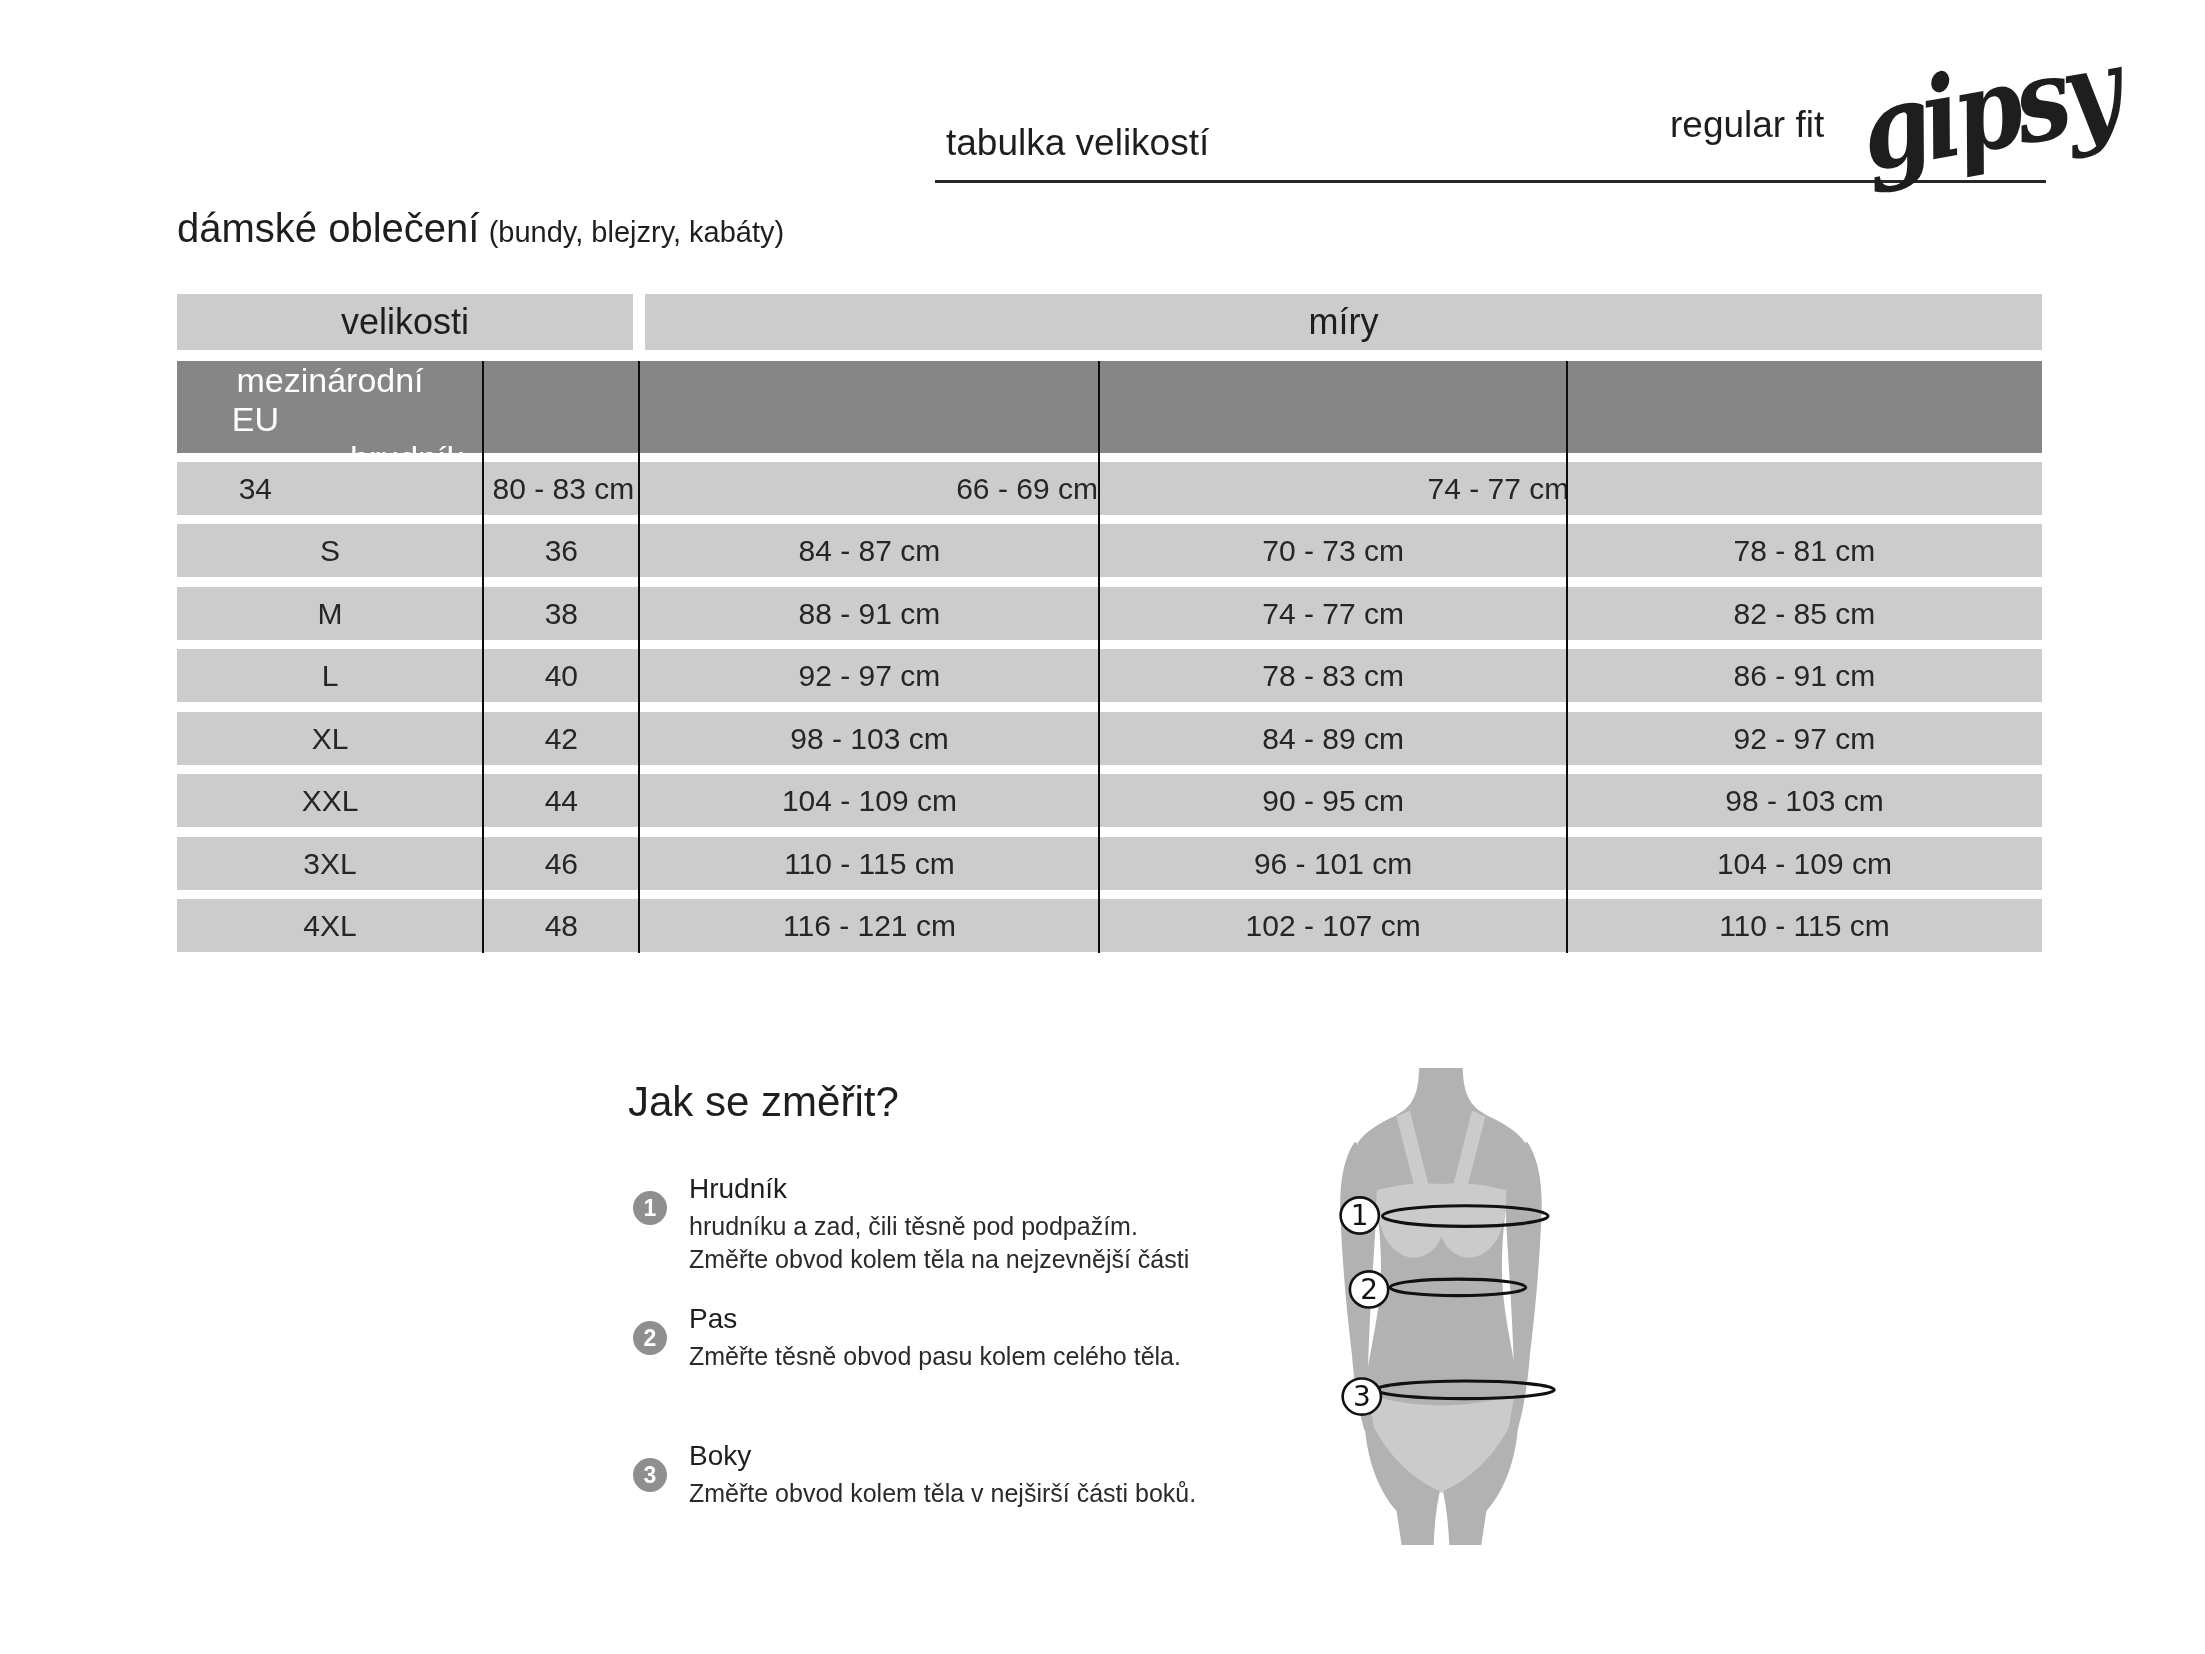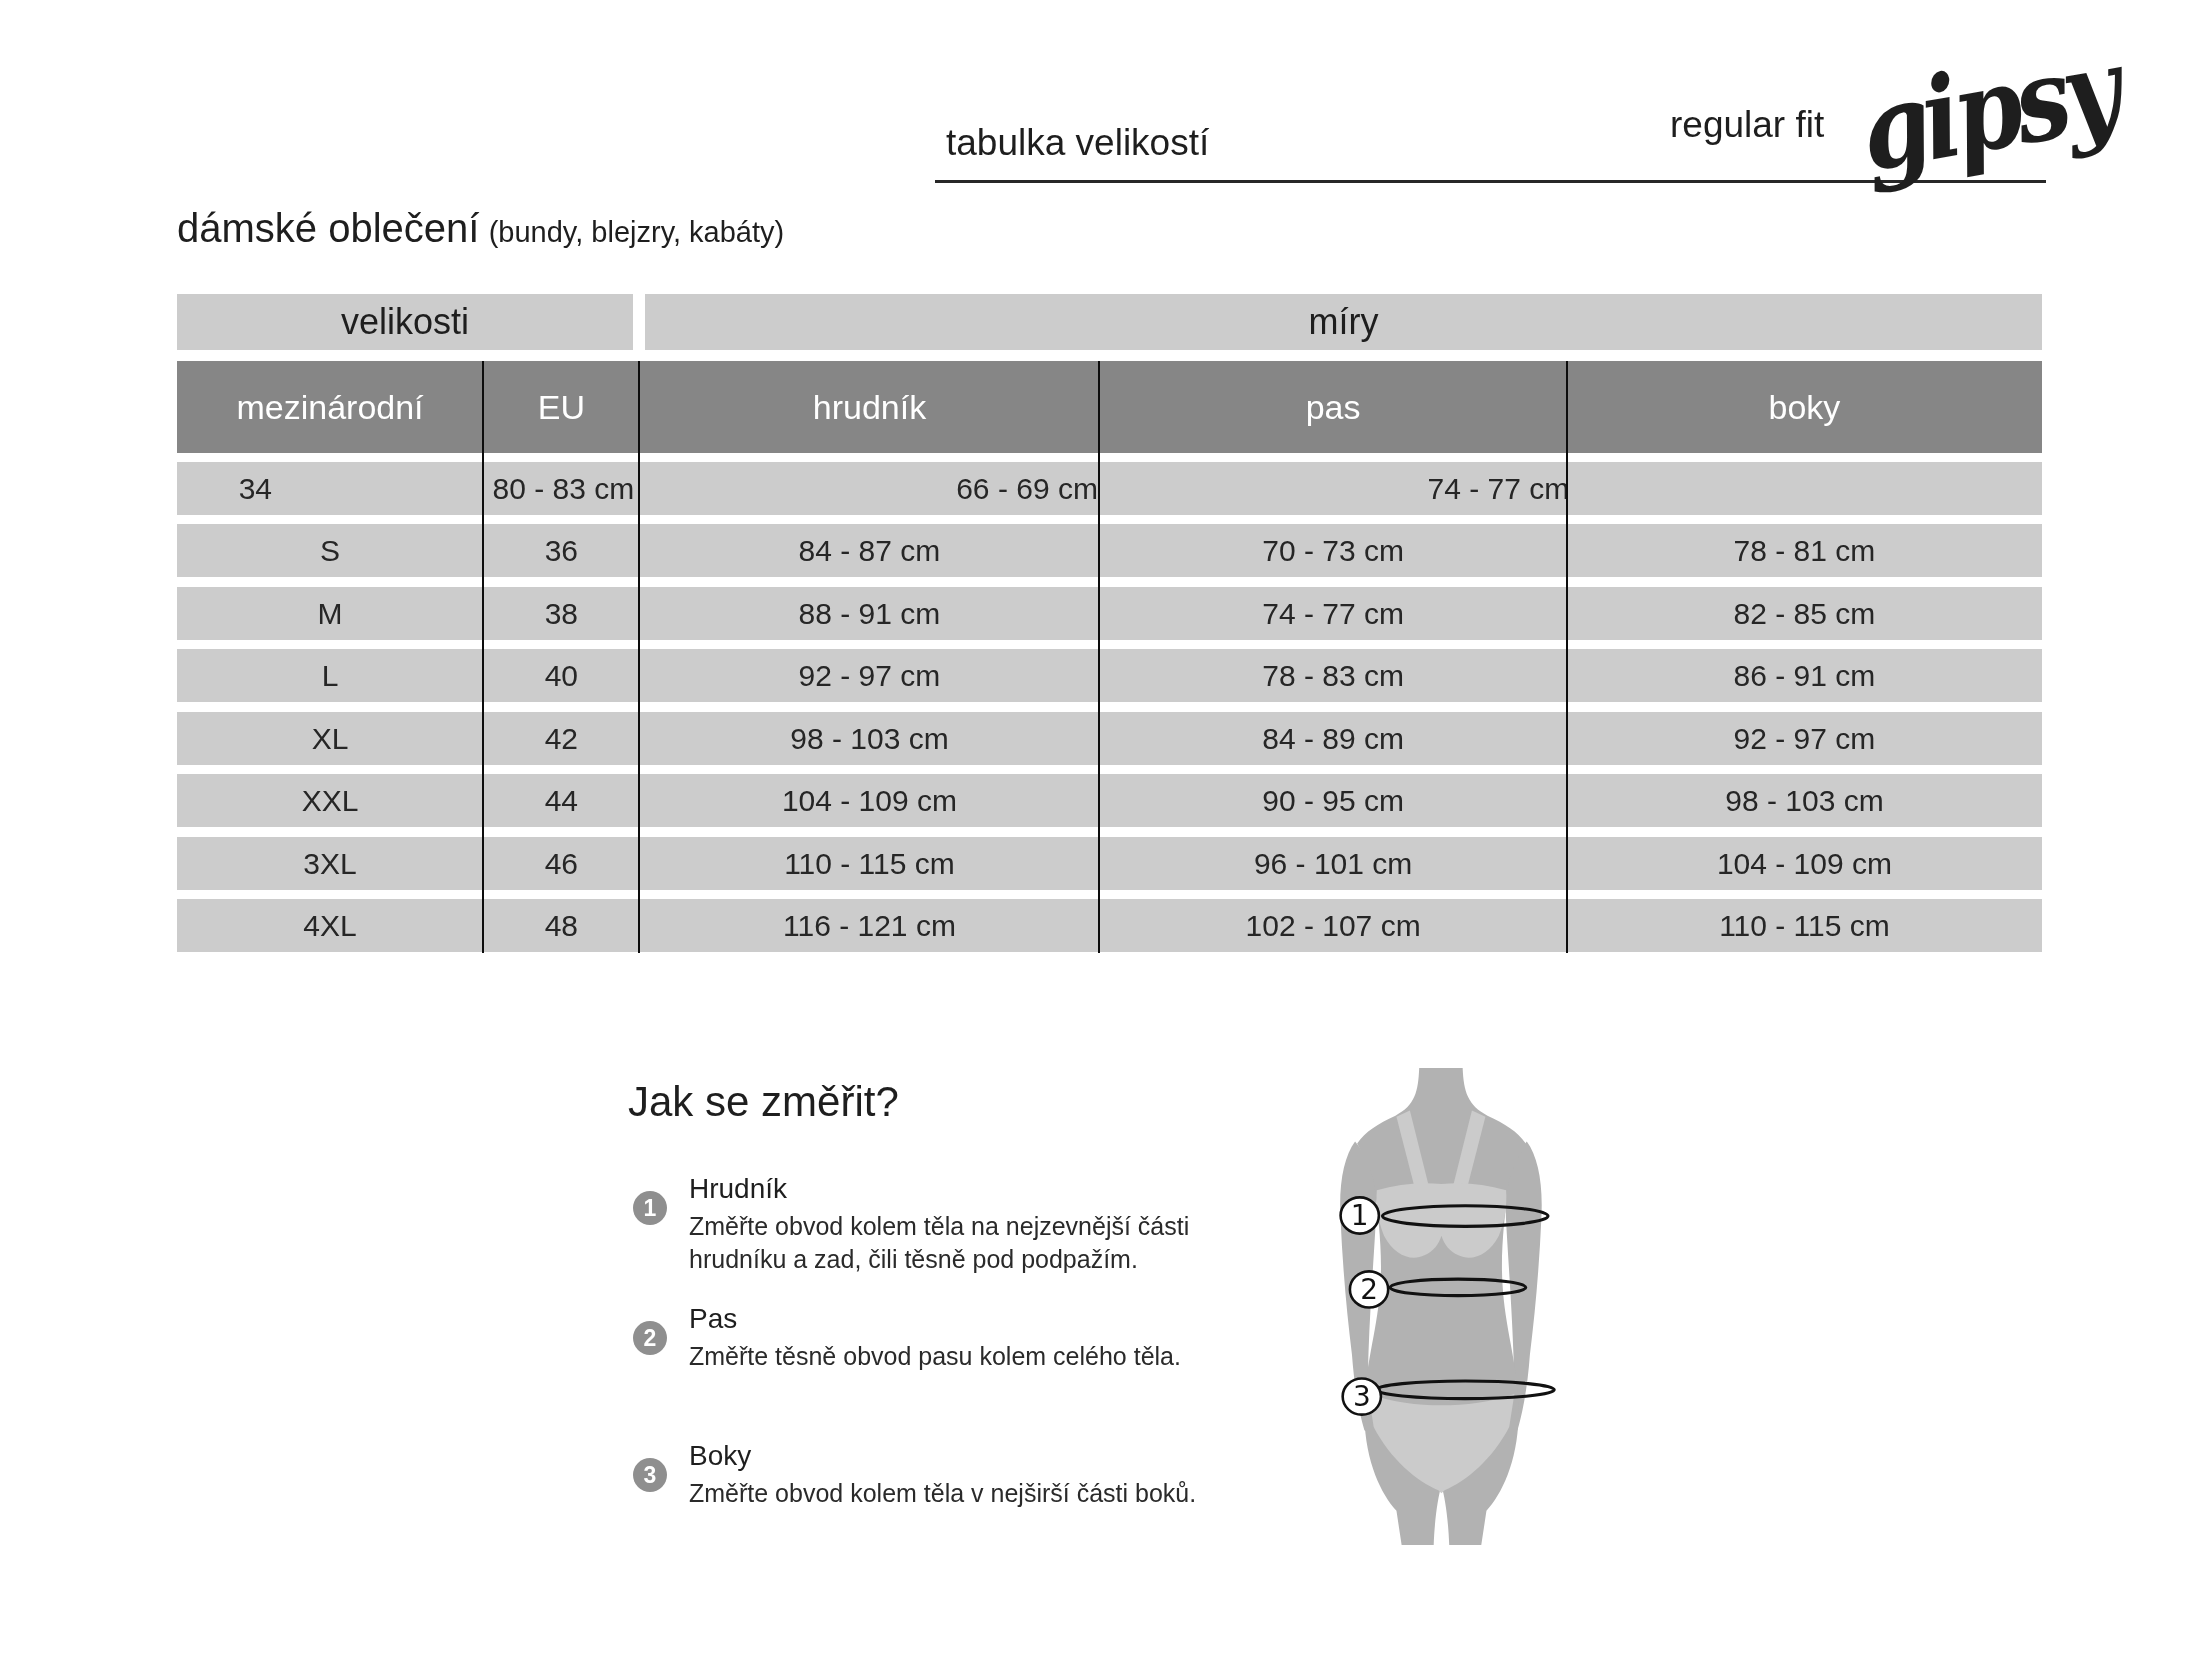--- a/index.html
+++ b/index.html
@@ -17,21 +17,21 @@
 
   
   .section{left:177px;top:206px;display:flex;align-items:baseline;gap:9.3px;}
   .sec-main{font-size:40px;}
   .sec-sub{font-size:29px;}
 
   
   .gcell{top:294px;height:56px;background:#cccccc;display:flex;align-items:center;justify-content:center;font-size:36px;}
   .g-sizes{left:177px;width:456px;}
   .g-measures{left:645px;width:1397px;}
-  .dhead{left:177px;top:361px;width:1865px;height:92px;background:#868686;display:flex;}
+  .dhead{left:177px;top:361px;width:1865px;height:92px;background:#868686;display:flex;flex-direction:column;}
   .dhead .hcell{display:flex;align-items:center;justify-content:center;color:#ffffff;font-size:34px;}
   .trow{position:absolute;left:177px;width:1865px;height:53px;background:#cccccc;display:flex;}
   .trow .tcell{display:flex;align-items:center;justify-content:center;font-size:30px;color:#262626;}
   .c1{width:16.41%;} .c2{width:8.40%;} .c3{width:24.64%;} .c4{width:25.08%;} .c5{width:25.47%;}
   .r0{top:462px;} .r1{top:524px;} .r2{top:587px;} .r3{top:649px;}
   .r4{top:712px;text-align:center;} .r5{top:774px;} .r6{top:837px;} .r7{top:899px;}
   .vline{position:absolute;top:361px;height:592px;width:2.1px;background:#0d0d0d;z-index:3;}
 
   
   .howto-title{left:628px;top:1078px;font-size:42px;}
@@ -135,22 +135,22 @@
     <div class="vline" style="left:1566px;"></div>
   </div>
 
   <div class="abs howto-title">Jak se změřit?</div>
 
   <div class="abs badge b1">
     <span>1</span>
   </div>
   <div class="abs itext i1">
     <div class="item-title">Hrudník</div>
+    <div class="item-line">hrudníku a zad, čili těsně pod podpažím.</div>
     <div class="item-line">Změřte obvod kolem těla na nejzevnější části</div>
-    <div class="item-line">hrudníku a zad, čili těsně pod podpažím.</div>
   </div>
 
   <div class="abs badge b2">
     <span>2</span>
   </div>
   <div class="abs itext i2">
     <div class="item-title">Pas</div>
     <div class="item-line">Změřte těsně obvod pasu kolem celého těla.</div>
     <div class="item-line"></div>
   </div>

